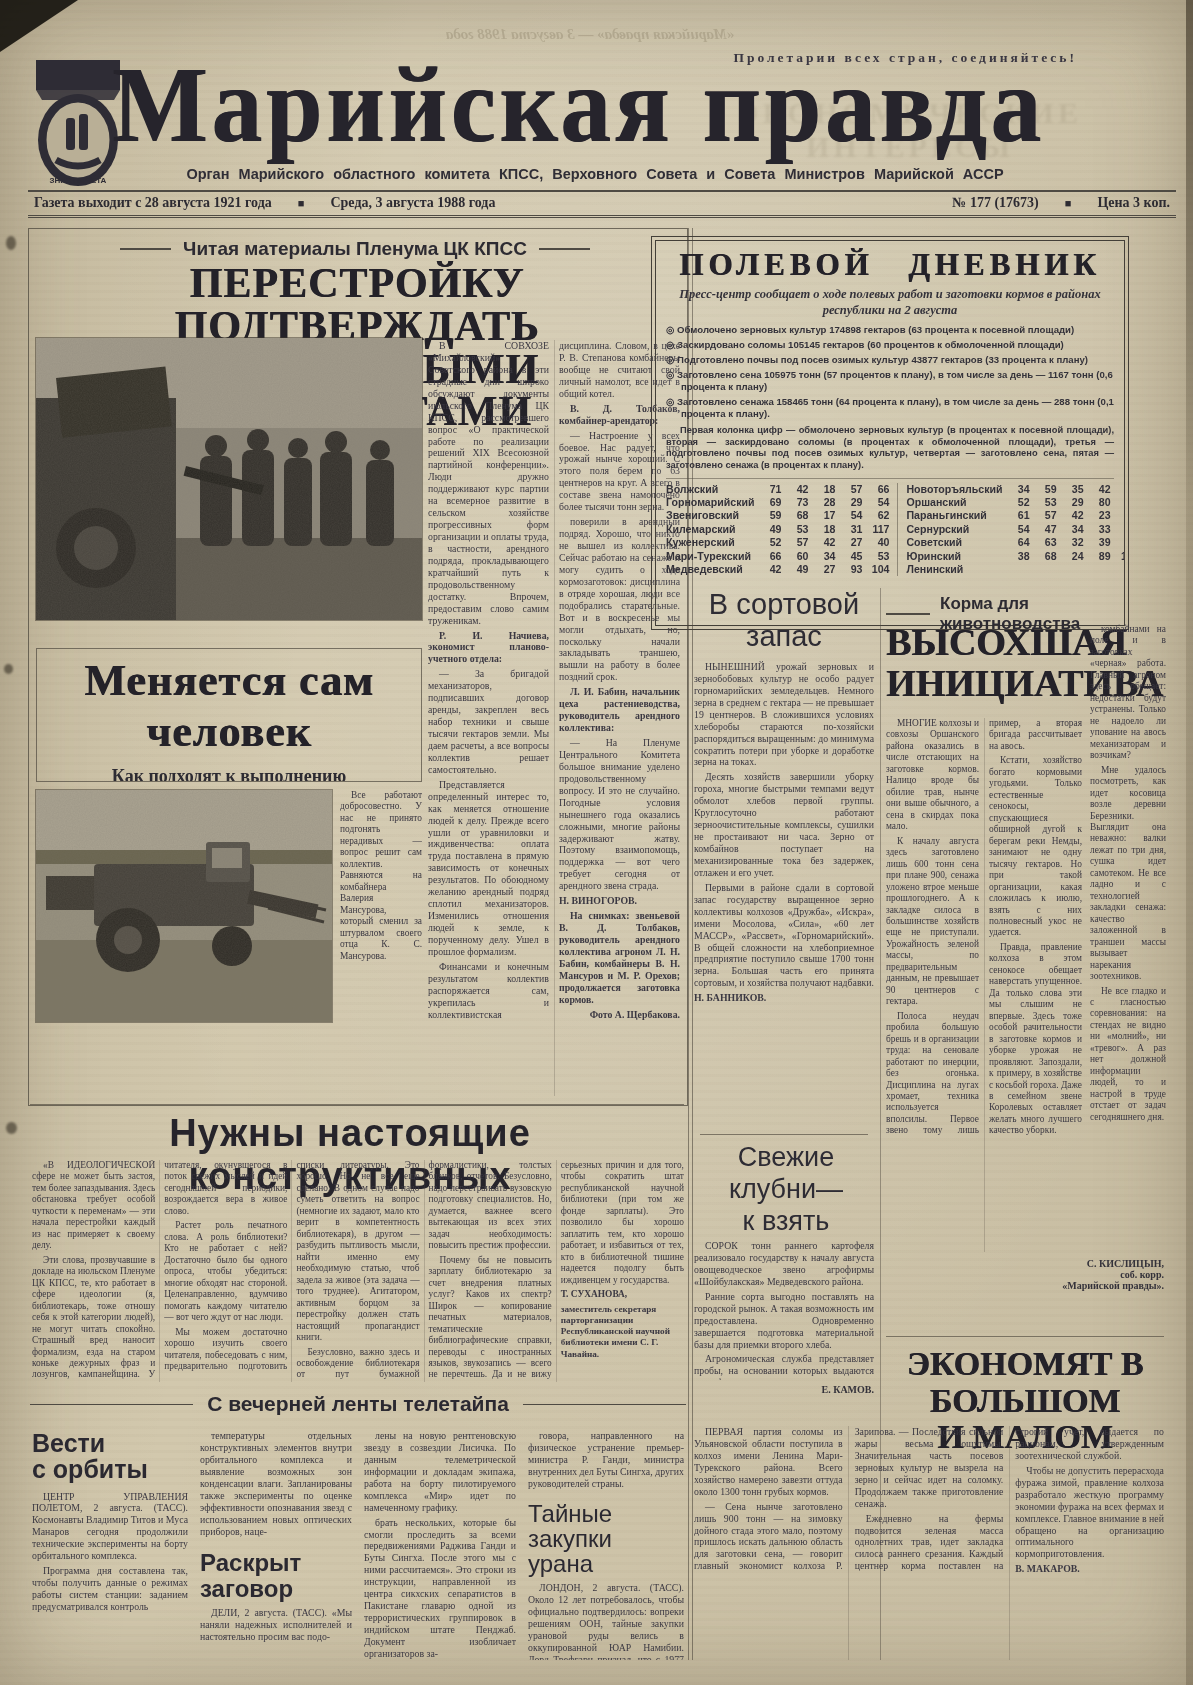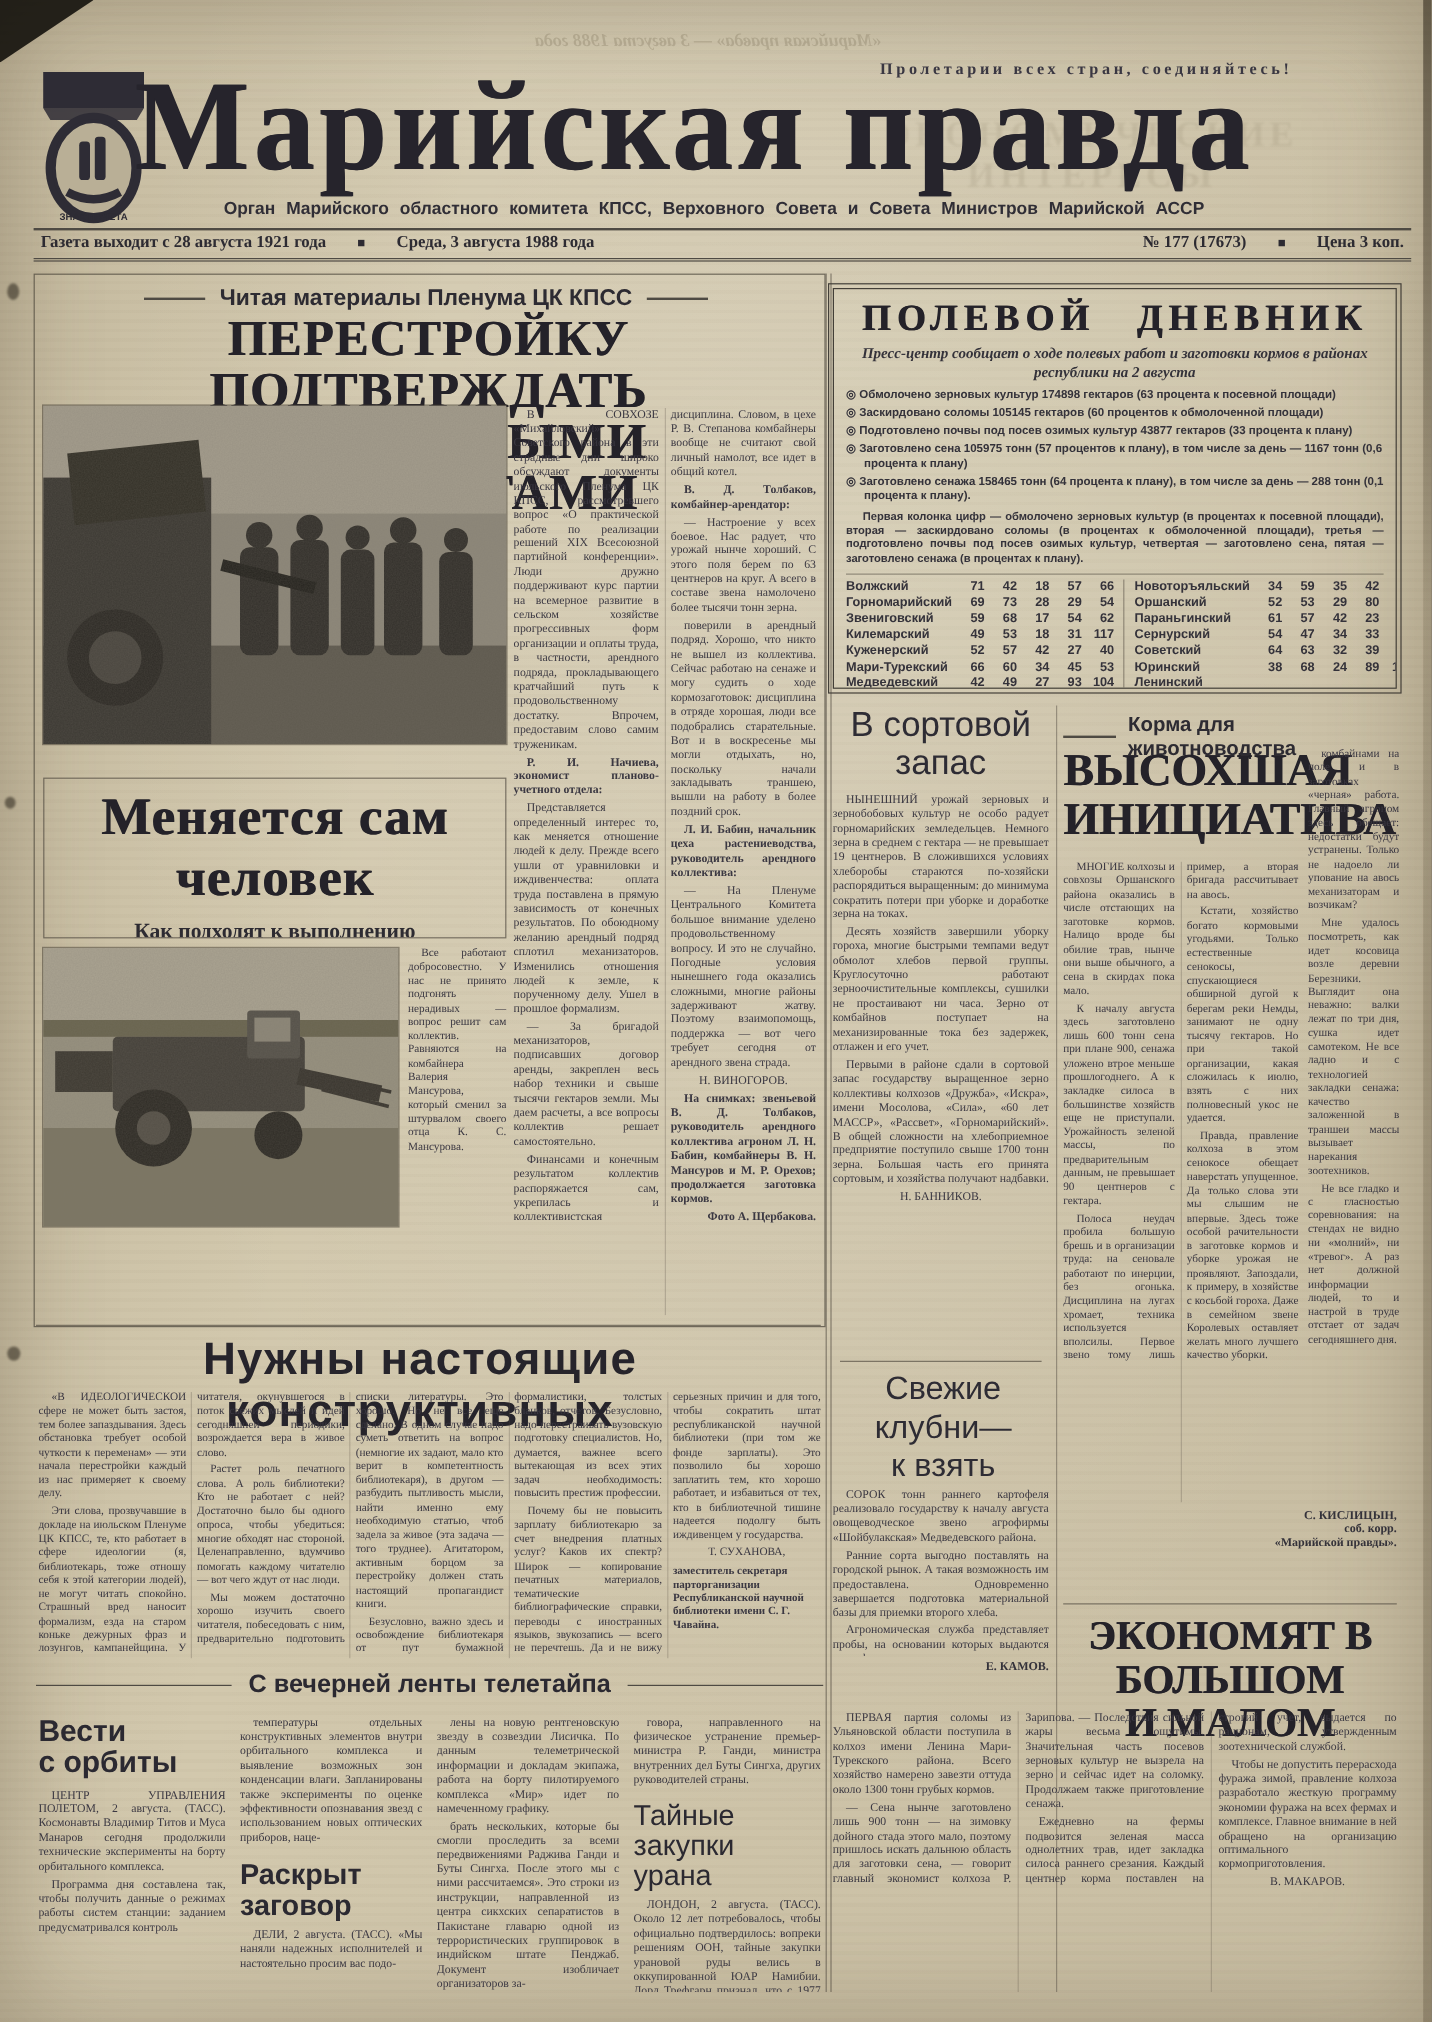--- a/index.html
+++ b/index.html
@@ -55,21 +55,21 @@
   .dhalf{flex:1;font-family:"Liberation Sans",sans-serif;font-weight:bold;font-size:10.6px;}
   .dhalf+.dhalf{border-left:1px solid rgba(78,72,62,.5);padding-left:8px;margin-left:8px;}
   .trow{display:flex;line-height:13.4px;}
   .tname{flex:1;overflow:hidden;white-space:nowrap;}
   .tval{width:27px;text-align:right;}
   
   .bodytext{font-size:9.8px;line-height:1.22;text-align:justify;color:#3b3842;overflow:hidden;}
   .bodytext .para{margin:0 0 3px;text-indent:11px;}
   .para.lede{text-indent:11px;}
   .para.speaker{font-weight:bold;}
-  .para.by{font-weight:normal;text-align:center;text-indent:0;}
+  .para.by{font-weight:bold;text-align:left;text-indent:0;}
   .para.by2{font-weight:bold;text-align:left;text-indent:0;font-size:9.2px;}
   .para.caption{font-weight:bold;}
   .para.credit{font-weight:bold;text-align:right;text-indent:0;}
   .cols2{column-count:2;column-gap:10px;column-rule:1px solid rgba(78,72,62,.25);}
   .cols3{column-count:3;column-gap:12px;column-rule:1px solid rgba(78,72,62,.25);}
   .cols5{column-count:5;column-gap:9px;column-rule:1px solid rgba(78,72,62,.25);}
   .preline{white-space:pre-line;}
   
   .h-sort{font-family:"Liberation Sans",sans-serif;font-size:29px;text-align:center;line-height:1.12;color:#2e2c34;}
   .kicker2{display:flex;align-items:center;gap:10px;font-family:"Liberation Sans",sans-serif;font-weight:bold;font-size:17px;color:#2d2b32;}
@@ -165,22 +165,22 @@
           <rect x="330" y="122" width="28" height="86" rx="8"></rect>
       </g>
       <rect x="150" y="128" width="80" height="10" fill="#26241f" transform="rotate(14 150 128)"></rect>
       <rect width="386" height="282" filter="url(#g1)"></rect>
     </svg>
   </div>
 
   <div class="abs bodytext cols2" style="left:428px;top:340px;width:252px;height:756px;">
       <p class="para lede">В СОВХОЗЕ «Михайловский» Советского района в эти страдные дни широко обсуждают документы июльского Пленума ЦК КПСС, рассмотревшего вопрос «О практической работе по реализации решений XIX Всесоюзной партийной конференции». Люди дружно поддерживают курс партии на всемерное развитие в сельском хозяйстве прогрессивных форм организации и оплаты труда, в частности, арендного подряда, прокладывающего кратчайший путь к продовольственному достатку. Впрочем, предоставим слово самим труженикам.</p>
       <p class="para speaker">Р. И. Начиева, экономист планово-учетного отдела:</p>
+      <p class="para">— За бригадой механизаторов, подписавших договор аренды, закреплен весь набор техники и свыше тысячи гектаров земли. Мы даем расчеты, а все вопросы коллектив решает самостоятельно.</p>
       <p class="para">Представляется определенный интерес то, как меняется отношение людей к делу. Прежде всего ушли от уравниловки и иждивенчества: оплата труда поставлена в прямую зависимость от конечных результатов. По обоюдному желанию арендный подряд сплотил механизаторов. Изменились отношения людей к земле, к порученному делу. Ушел в прошлое формализм.</p>
-      <p class="para">— За бригадой механизаторов, подписавших договор аренды, закреплен весь набор техники и свыше тысячи гектаров земли. Мы даем расчеты, а все вопросы коллектив решает самостоятельно.</p>
       <p class="para">Финансами и конечным результатом коллектив распоряжается сам, укрепилась и коллективистская дисциплина. Словом, в цехе Р. В. Степанова комбайнеры вообще не считают свой личный намолот, все идет в общий котел.</p>
       <p class="para speaker">В. Д. Толбаков, комбайнер-арендатор:</p>
       <p class="para">— Настроение у всех боевое. Нас радует, что урожай нынче хороший. С этого поля берем по 63 центнеров на круг. А всего в составе звена намолочено более тысячи тонн зерна.</p>
       <p class="para">поверили в арендный подряд. Хорошо, что никто не вышел из коллектива. Сейчас работаю на сенаже и могу судить о ходе кормозаготовок: дисциплина в отряде хорошая, люди все подобрались старательные. Вот и в воскресенье мы могли отдыхать, но, поскольку начали закладывать траншею, вышли на работу в более поздний срок.</p>
       <p class="para speaker">Л. И. Бабин, начальник цеха растениеводства, руководитель арендного коллектива:</p>
       <p class="para">— На Пленуме Центрального Комитета большое внимание уделено продовольственному вопросу. И это не случайно. Погодные условия нынешнего года оказались сложными, многие районы задерживают жатву. Поэтому взаимопомощь, поддержка — вот чего требует сегодня от арендного звена страда.</p>
       <p class="para by">Н. ВИНОГОРОВ.</p>
       <p class="para caption">На снимках: звеньевой В. Д. Толбаков, руководитель арендного коллектива агроном Л. Н. Бабин, комбайнеры В. Н. Мансуров и М. Р. Орехов; продолжается заготовка кормов.</p>
       <p class="para credit">Фото А. Щербакова.</p>
     </div>
@@ -268,21 +268,21 @@
         <p class="para">говора, направленного на физическое устранение премьер-министра Р. Ганди, министра внутренних дел Буты Сингха, других руководителей страны.</p>
       </div>
     <div class="h-tele preline" style="font-size:24px;margin:8px 0 6px;font-weight:400;">Тайные
 закупки
 урана</div>
     <div class="bodytext">
         <p class="para">ЛОНДОН, 2 августа. (ТАСС). Около 12 лет потребовалось, чтобы официально подтвердилось: вопреки решениям ООН, тайные закупки урановой руды велись в оккупированной ЮАР Намибии. Лорд Трефгарн признал, что с 1977 по 1984 год в страну поступило 1.190 тонн намибийского урана.</p>
       </div>
   </div>
 
-  <div class="abs diary" style="left:694px;top:240px;width:470px;height:334px;">
+  <div class="abs diary" style="left:655px;top:240px;width:470px;height:386px;">
     <div class="diary-title">ПОЛЕВОЙ ДНЕВНИК</div>
     <div class="diary-deck">Пресс-центр сообщает о ходе полевых работ и заготовки кормов в районах республики на 2 августа</div>
     <div>
         <div class="bullet">Обмолочено зерновых культур 174898 гектаров (63 процента к посевной площади)</div>
         <div class="bullet">Заскирдовано соломы 105145 гектаров (60 процентов к обмолоченной площади)</div>
         <div class="bullet">Подготовлено почвы под посев озимых культур 43877 гектаров (33 процента к плану)</div>
         <div class="bullet">Заготовлено сена 105975 тонн (57 процентов к плану), в том числе за день — 1167 тонн (0,6 процента к плану)</div>
         <div class="bullet">Заготовлено сенажа 158465 тонн (64 процента к плану), в том числе за день — 288 тонн (0,1 процента к плану).</div>
       </div>
     <div class="diary-note">Первая колонка цифр — обмолочено зерновых культур (в процентах к посевной площади), вторая — заскирдовано соломы (в процентах к обмолоченной площади), третья — подготовлено почвы под посев озимых культур, четвертая — заготовлено сена, пятая — заготовлено сенажа (в процентах к плану).</div>

